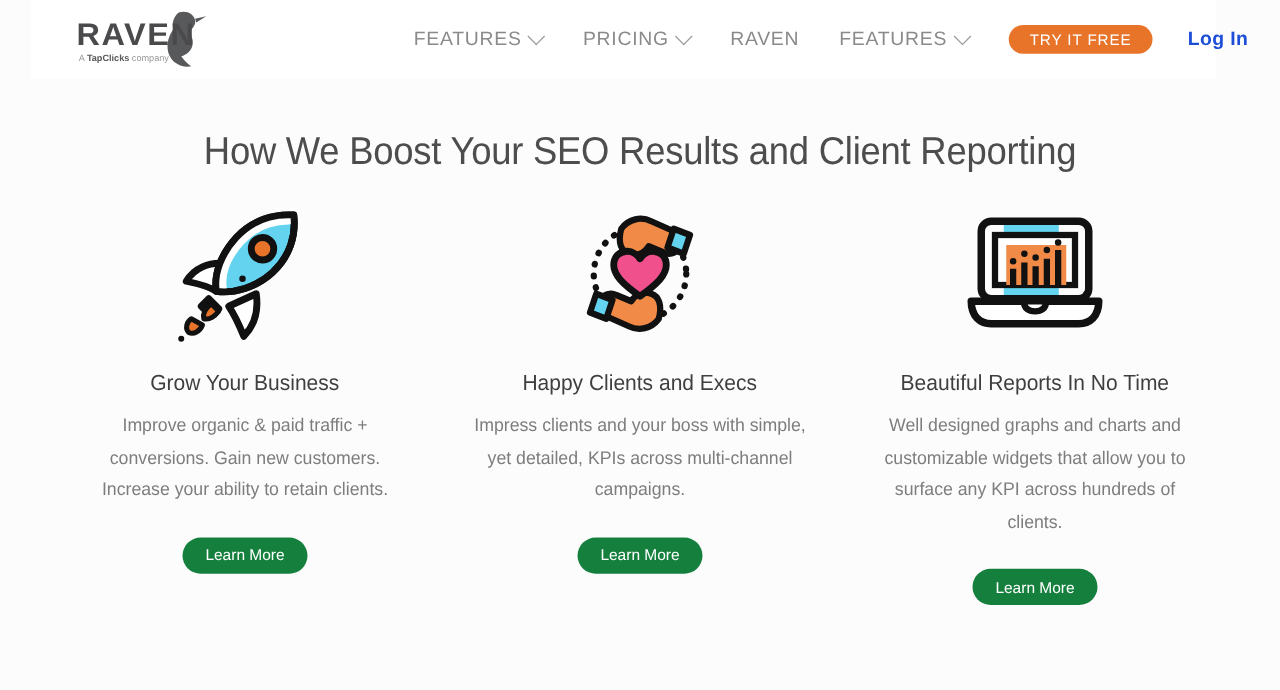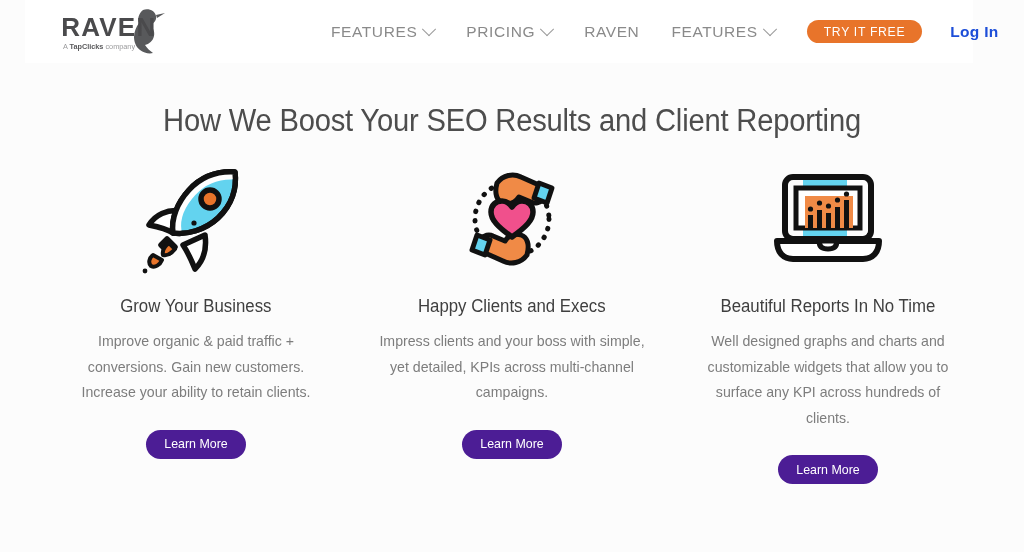--- a/index.html
+++ b/index.html
@@ -138,21 +138,21 @@
     font-size: 14.6px;
     line-height: 25.5px;
     color: #7d7d7d;
     text-align: center;
     font-family: "Liberation Sans Narrow", "Liberation Sans", sans-serif;
     max-width: 280px;
     transform: scaleX(0.97);
   }
   .learn-btn {
     margin-top: 24px;
-    background: #4c1d95;
+    background: #15803d;
     color: #ffffff;
     border: none;
     border-radius: 15px;
     height: 29px;
     padding: 0 18px;
     font-size: 12.4px;
     font-family: "Liberation Sans Narrow", "Liberation Sans", sans-serif;
     cursor: pointer;
     white-space: nowrap;
   }

